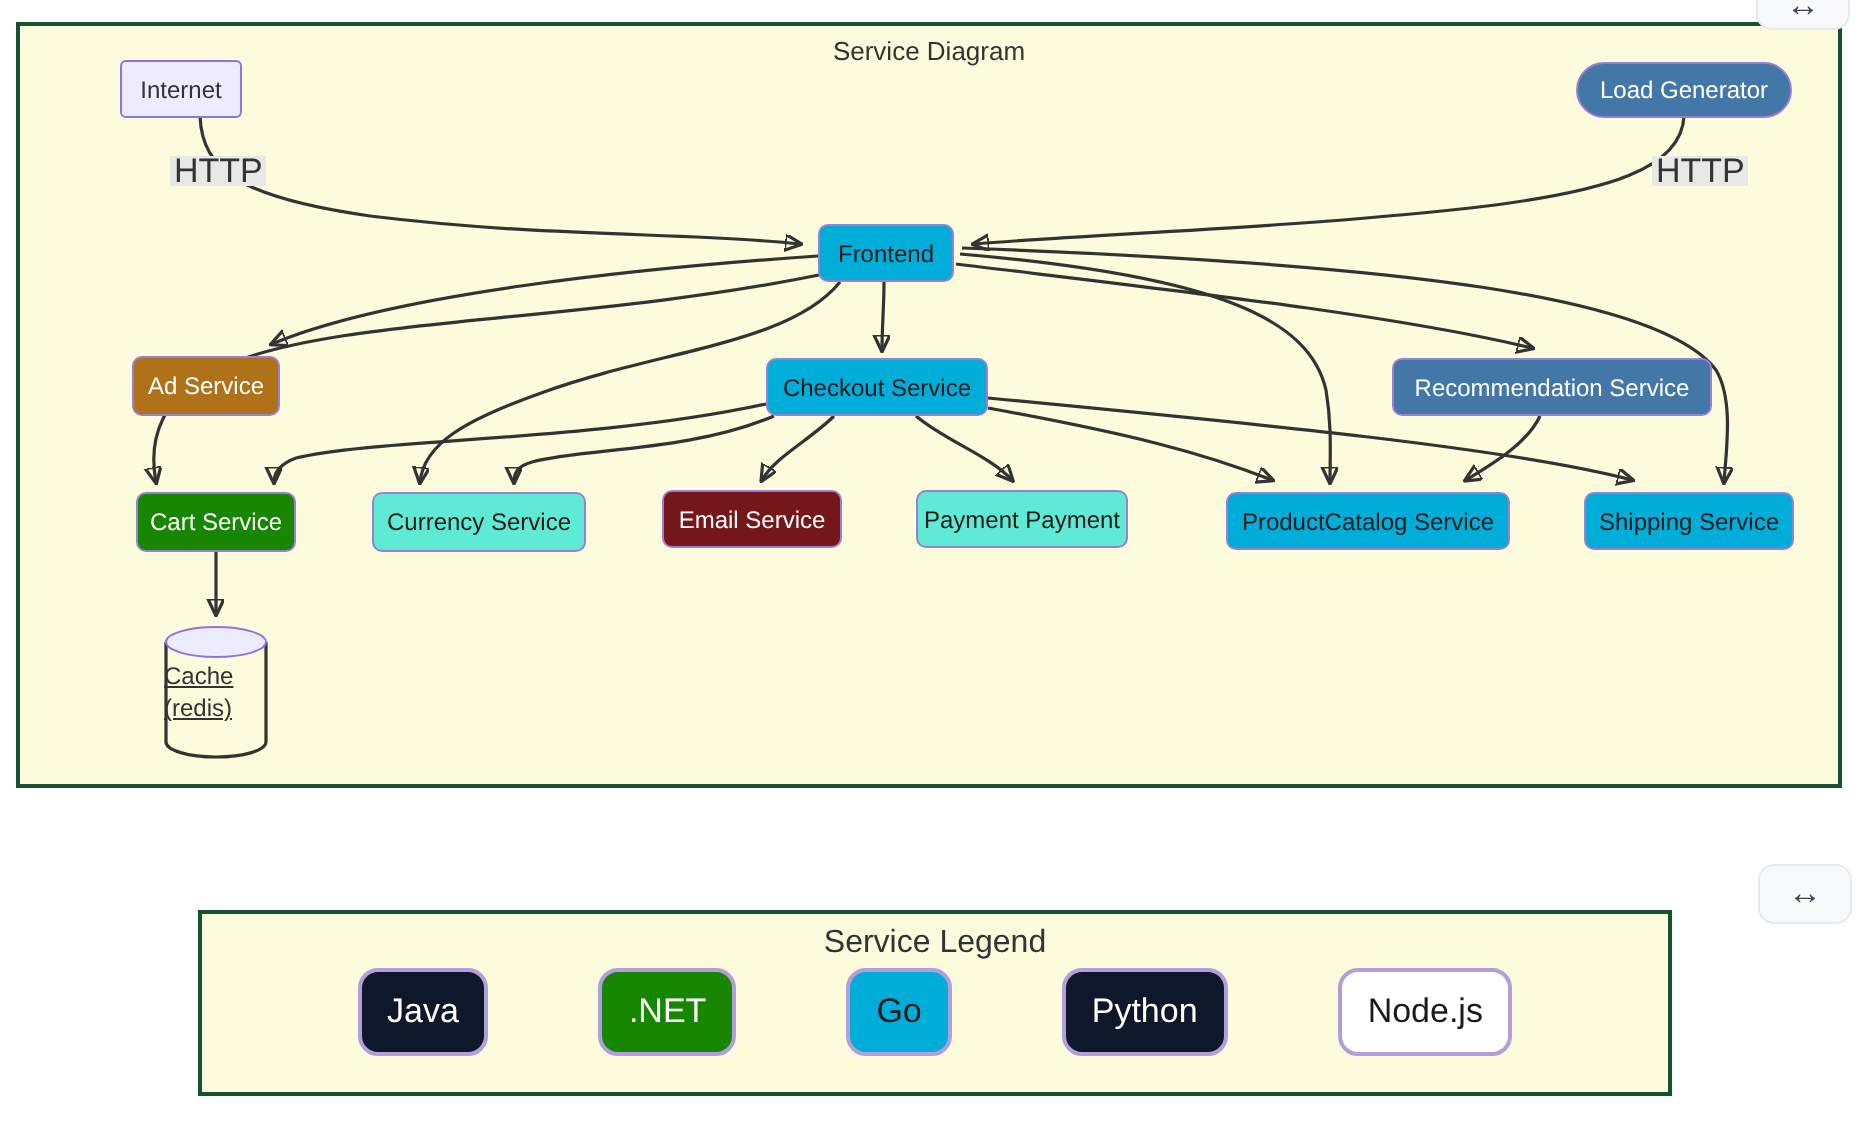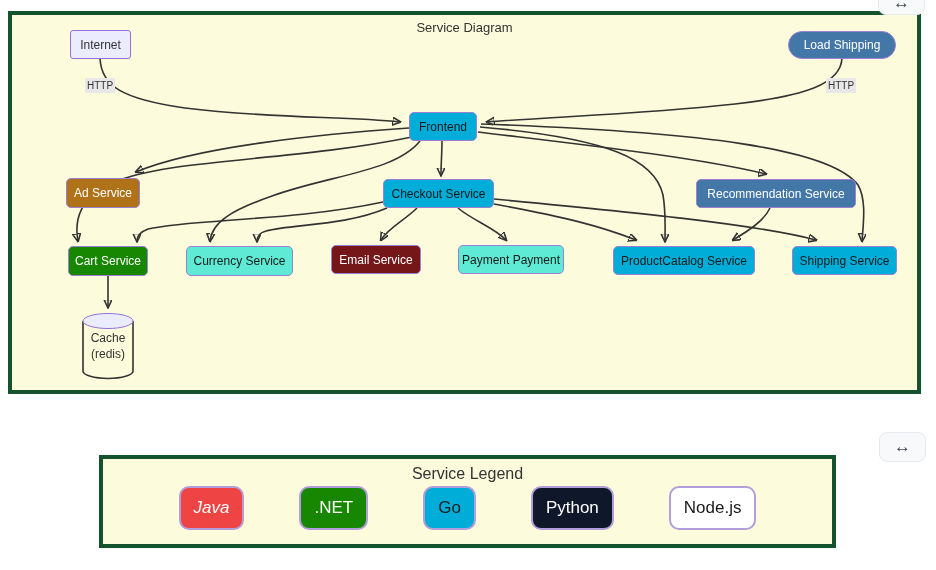--- a/index.html
+++ b/index.html
@@ -1,18 +1,18 @@
 <!DOCTYPE html>
 <html><head>
 <meta charset="utf-8">
 <style>
   html,body{margin:0;padding:0;background:#ffffff;font-family:"Liberation Sans",sans-serif;}
   .canvas{position:relative;width:936px;height:570px;background:#ffffff;overflow:hidden;}
 
-  .panel{position:absolute;background:#fcfcdc;border:4px solid #14532d;box-sizing:border-box;}
+  .panel{position:absolute;background:#fcfcdc;border:2px solid #14532d;box-sizing:border-box;}
   .diagram-panel{left:8px;top:11px;width:913px;height:383px;}
   .legend-panel{left:99px;top:455px;width:737px;height:93px;}
   .panel-title{position:absolute;top:5px;left:0;width:100%;text-align:center;color:#333333;font-size:13px;}
   .legend-title{font-size:16px;top:6px;}
 
   svg.edges{position:absolute;left:0;top:0;pointer-events:none;}
   svg.edges path{stroke:#333333;stroke-width:1.6;fill:none;}
 
   .node{position:absolute;display:flex;align-items:center;justify-content:center;
         border:1px solid #9b7fd4;border-radius:5px;font-size:12px;color:#1a1a1a;
@@ -20,25 +20,25 @@
   .node.whitetext{color:#ffffff;}
   .java{background:#b07219;}
   .dotnet{background:#178600;}
   .go{background:#00ADD8;}
   .ruby{background:#751719;}
   .python{background:#4377a8;}
   .nodejs{background:#5eead4;}
   .lavender{background:#ECECFF;border-color:#9370DB;color:#333333;}
   .pill{border-radius:14px;}
 
-  .edge-label{position:absolute;background:#e8e8e8;color:#333333;font-size:10px;
+  .edge-label{position:absolute;background:#e8e8e8;color:#333333;font-size:17px;
               line-height:15px;padding:0 2px;z-index:2;}
 
-  .cyl-label{position:absolute;width:52px;text-align:center;color:#333333;font-size:12px;
-             line-height:16px;z-index:3;}
+  .cyl-label{position:absolute;width:52px;color:#333333;font-size:12px;
+             line-height:16px;z-index:3;text-decoration:underline;}
 
   .expand-btn{position:absolute;width:47px;height:30px;background:#f8f9fa;border:1px solid #e6e9ef;
               border-radius:8px;color:#3e4653;font-size:17px;display:flex;align-items:center;
               justify-content:center;cursor:pointer;z-index:5;padding:0;}
   .expand-btn.top{left:878px;top:-15px;align-items:flex-end;padding-bottom:1px;}
   .expand-btn.bottom{left:879px;top:432px;}
 
   .legend-row{position:absolute;left:0;top:27px;width:100%;display:flex;justify-content:center;gap:55px;}
   .legend-item{height:44px;border:2px solid #b39ddb;border-radius:10px;display:flex;align-items:center;
                justify-content:center;font-size:17px;padding:0 13px;box-sizing:border-box;white-space:nowrap;}
@@ -78,22 +78,22 @@
 
     <g>
       <path d="M 83 321 L 83 371 A 25 7.5 0 0 0 133 371 L 133 321" fill="#ECECFF" stroke="#9370DB" stroke-width="1"></path>
       <ellipse cx="108" cy="321" rx="25" ry="7.5" fill="#ECECFF" stroke="#9370DB" stroke-width="1"></ellipse>
     </g>
   </svg>
 
   <div class="edge-label" style="left:85px;top:78px;">HTTP</div>
   <div class="edge-label" style="left:826px;top:78px;">HTTP</div>
 
-  <div class="node lavender" style="left:70px;top:30px;width:61px;height:29px;border-radius:3px;">Internet</div>
-  <div class="node python pill whitetext" style="left:788px;top:31px;width:108px;height:28px;">Load Shipping</div>
+  <div class="node lavender" style="left:60px;top:30px;width:61px;height:29px;border-radius:3px;">Internet</div>
+  <div class="node python pill whitetext" style="left:788px;top:31px;width:108px;height:28px;">Load Generator</div>
   <div class="node go" style="left:409px;top:112px;width:68px;height:29px;">Frontend</div>
   <div class="node java whitetext" style="left:66px;top:178px;width:74px;height:30px;">Ad Service</div>
   <div class="node go" style="left:383px;top:179px;width:111px;height:29px;">Checkout Service</div>
   <div class="node python whitetext" style="left:696px;top:179px;width:160px;height:29px;">Recommendation Service</div>
   <div class="node dotnet whitetext" style="left:68px;top:246px;width:80px;height:30px;">Cart Service</div>
   <div class="node nodejs" style="left:186px;top:246px;width:107px;height:30px;">Currency Service</div>
   <div class="node ruby whitetext" style="left:331px;top:245px;width:90px;height:29px;">Email Service</div>
   <div class="node nodejs" style="left:458px;top:245px;width:106px;height:29px;">Payment Payment</div>
   <div class="node go" style="left:613px;top:246px;width:142px;height:29px;">ProductCatalog Service</div>
   <div class="node go" style="left:792px;top:246px;width:105px;height:29px;">Shipping Service</div>
@@ -103,21 +103,21 @@
     <div>(redis)</div>
   </div>
 
   <button class="expand-btn top">
     <span>↔</span>
   </button>
 
   <div class="panel legend-panel">
     <div class="panel-title legend-title">Service Legend</div>
     <div class="legend-row" id="legend-row">
-        <div class="legend-item" style="background: #ef4444; color: rgb(255, 255, 255); font-style: italic;">Java</div>
+        <div class="legend-item" style="background: #0f172a; color: rgb(255, 255, 255);">Java</div>
         <div class="legend-item" style="background: rgb(23, 134, 0); color: rgb(255, 255, 255);">.NET</div>
         <div class="legend-item" style="background: rgb(0, 173, 216); color: rgb(26, 26, 26);">Go</div>
         <div class="legend-item" style="background: #0f172a; color: rgb(255, 255, 255);">Python</div>
         <div class="legend-item" style="background: #ffffff; color: rgb(26, 26, 26);">Node.js</div>
       </div>
   </div>
 
   <button class="expand-btn bottom">
     <span>↔</span>
   </button>

